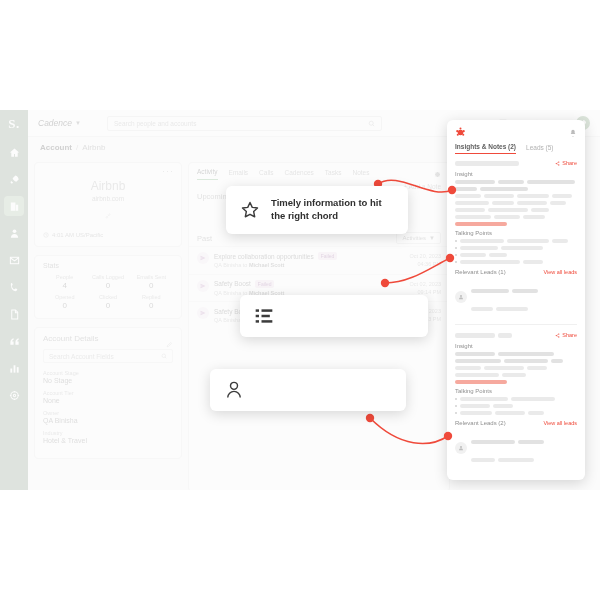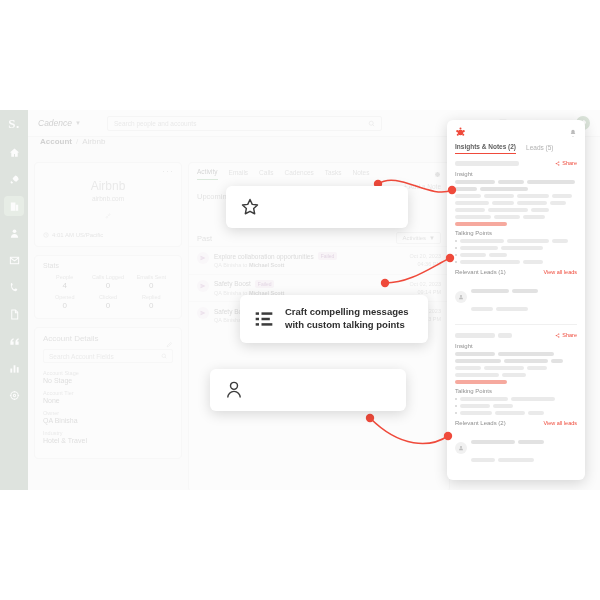--- a/index.html
+++ b/index.html
@@ -52,21 +52,21 @@
   .user-chip{font-size:6.5px;color:#b0b0b0;display:flex;align-items:center;gap:2px;}
   .avatar-top{
     width:14px;height:14px;border-radius:50%;background:#8fae8d;
     display:flex;align-items:center;justify-content:center;
   }
   .avatar-top svg{width:8px;height:8px;color:#fff;}
 
   
   .crumb{
     position:absolute;left:28px;top:27px;right:0;height:20px;
-    background:#fbfbfb;display:flex;padding-left:12px;
+    background:#fbfbfb;display:flex;align-items:center;padding-left:12px;
     font-size:8px;box-sizing:border-box;
   }
   .crumb .b1{color:#6e6e6e;font-weight:bold;}
   .crumb .sep{color:#c2c2c2;margin:0 4px;}
   .crumb .b2{color:#9f9f9f;}
 
   
   .leftcol{position:absolute;left:34px;top:52px;width:148px;}
   .card{background:#fff;border:1px solid #ededed;border-radius:4px;margin-bottom:8px;}
 
@@ -678,34 +678,34 @@
   <circle cx="370" cy="418" r="4.2" fill="#ef4a3b"></circle>
   <circle cx="448" cy="436" r="4.2" fill="#ef4a3b"></circle>
 </svg>
 
 <div class="callout" id="callout-1">
   <span class="ico">
     <svg viewBox="0 0 24 24" fill="none" stroke="currentColor" stroke-width="1.7" stroke-linejoin="round">
         <path d="M12 3l2.7 5.8 6.3.8-4.6 4.3 1.2 6.2L12 17.2 6.4 20.1l1.2-6.2L3 9.6l6.3-.8z"></path>
       </svg>
   </span>
+  <span class="txt">Timely information to hit the right chord</span>
 </div>
 
 <div class="callout" id="callout-2">
   <span class="ico">
     <svg viewBox="0 0 24 24" fill="currentColor">
         <rect x="2" y="4" width="4" height="3"></rect>
         <rect x="2" y="10.5" width="4" height="3"></rect>
         <rect x="2" y="17" width="4" height="3"></rect>
         <rect x="9" y="4" width="13" height="3"></rect>
         <rect x="9" y="10.5" width="10" height="3"></rect>
         <rect x="9" y="17" width="13" height="3"></rect>
       </svg>
   </span>
-  <span class="txt">Craft compelling messages with custom talking points</span>
 </div>
 
 <div class="callout" id="callout-3">
   <span class="ico">
     <svg viewBox="0 0 24 24" fill="none" stroke="currentColor" stroke-width="1.7">
         <circle cx="12" cy="7" r="4.2"></circle>
         <path d="M4.5 21c0-4.1 3.4-7.4 7.5-7.4s7.5 3.3 7.5 7.4"></path>
       </svg>
   </span>
 </div>

